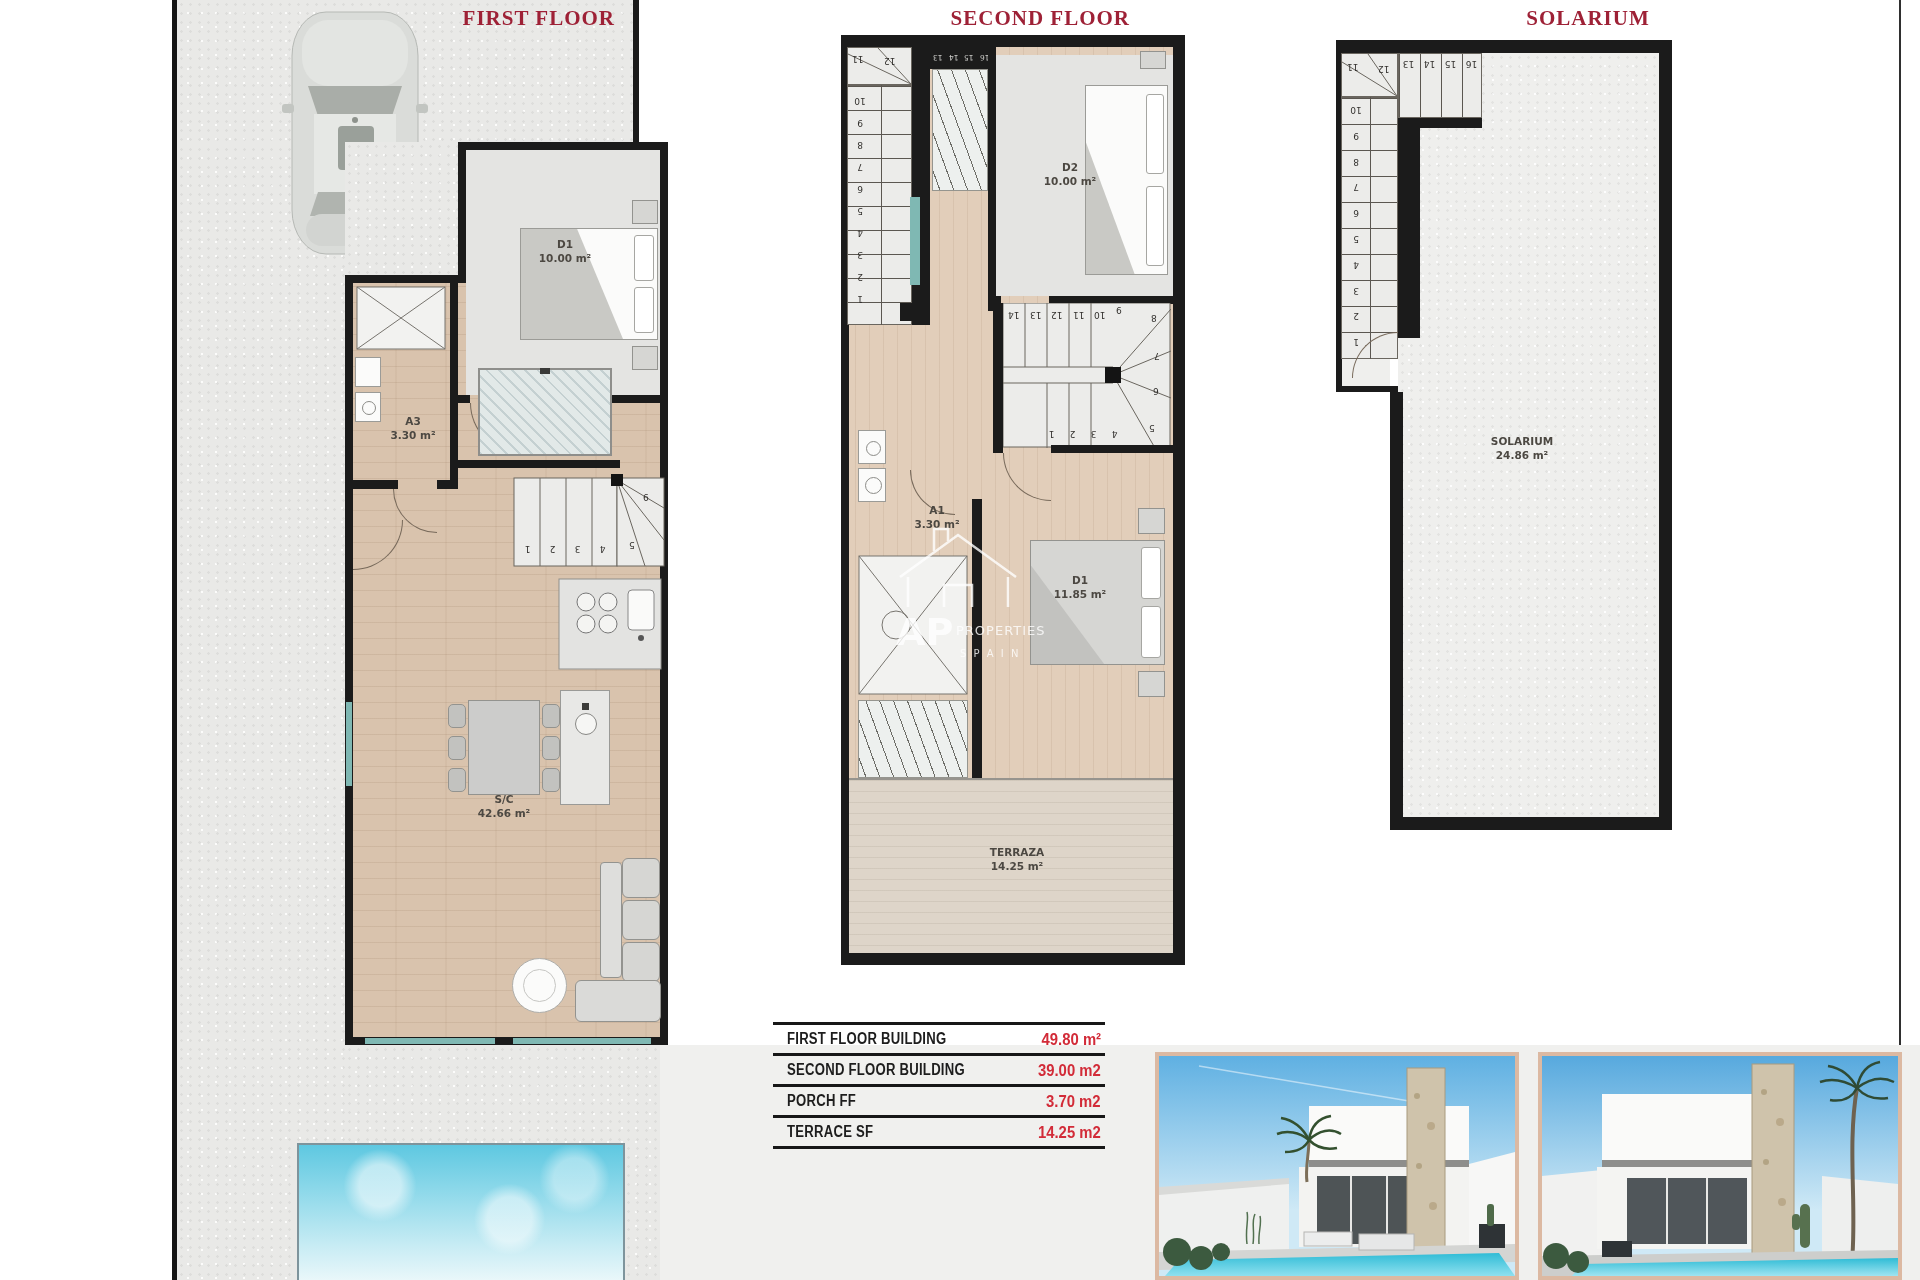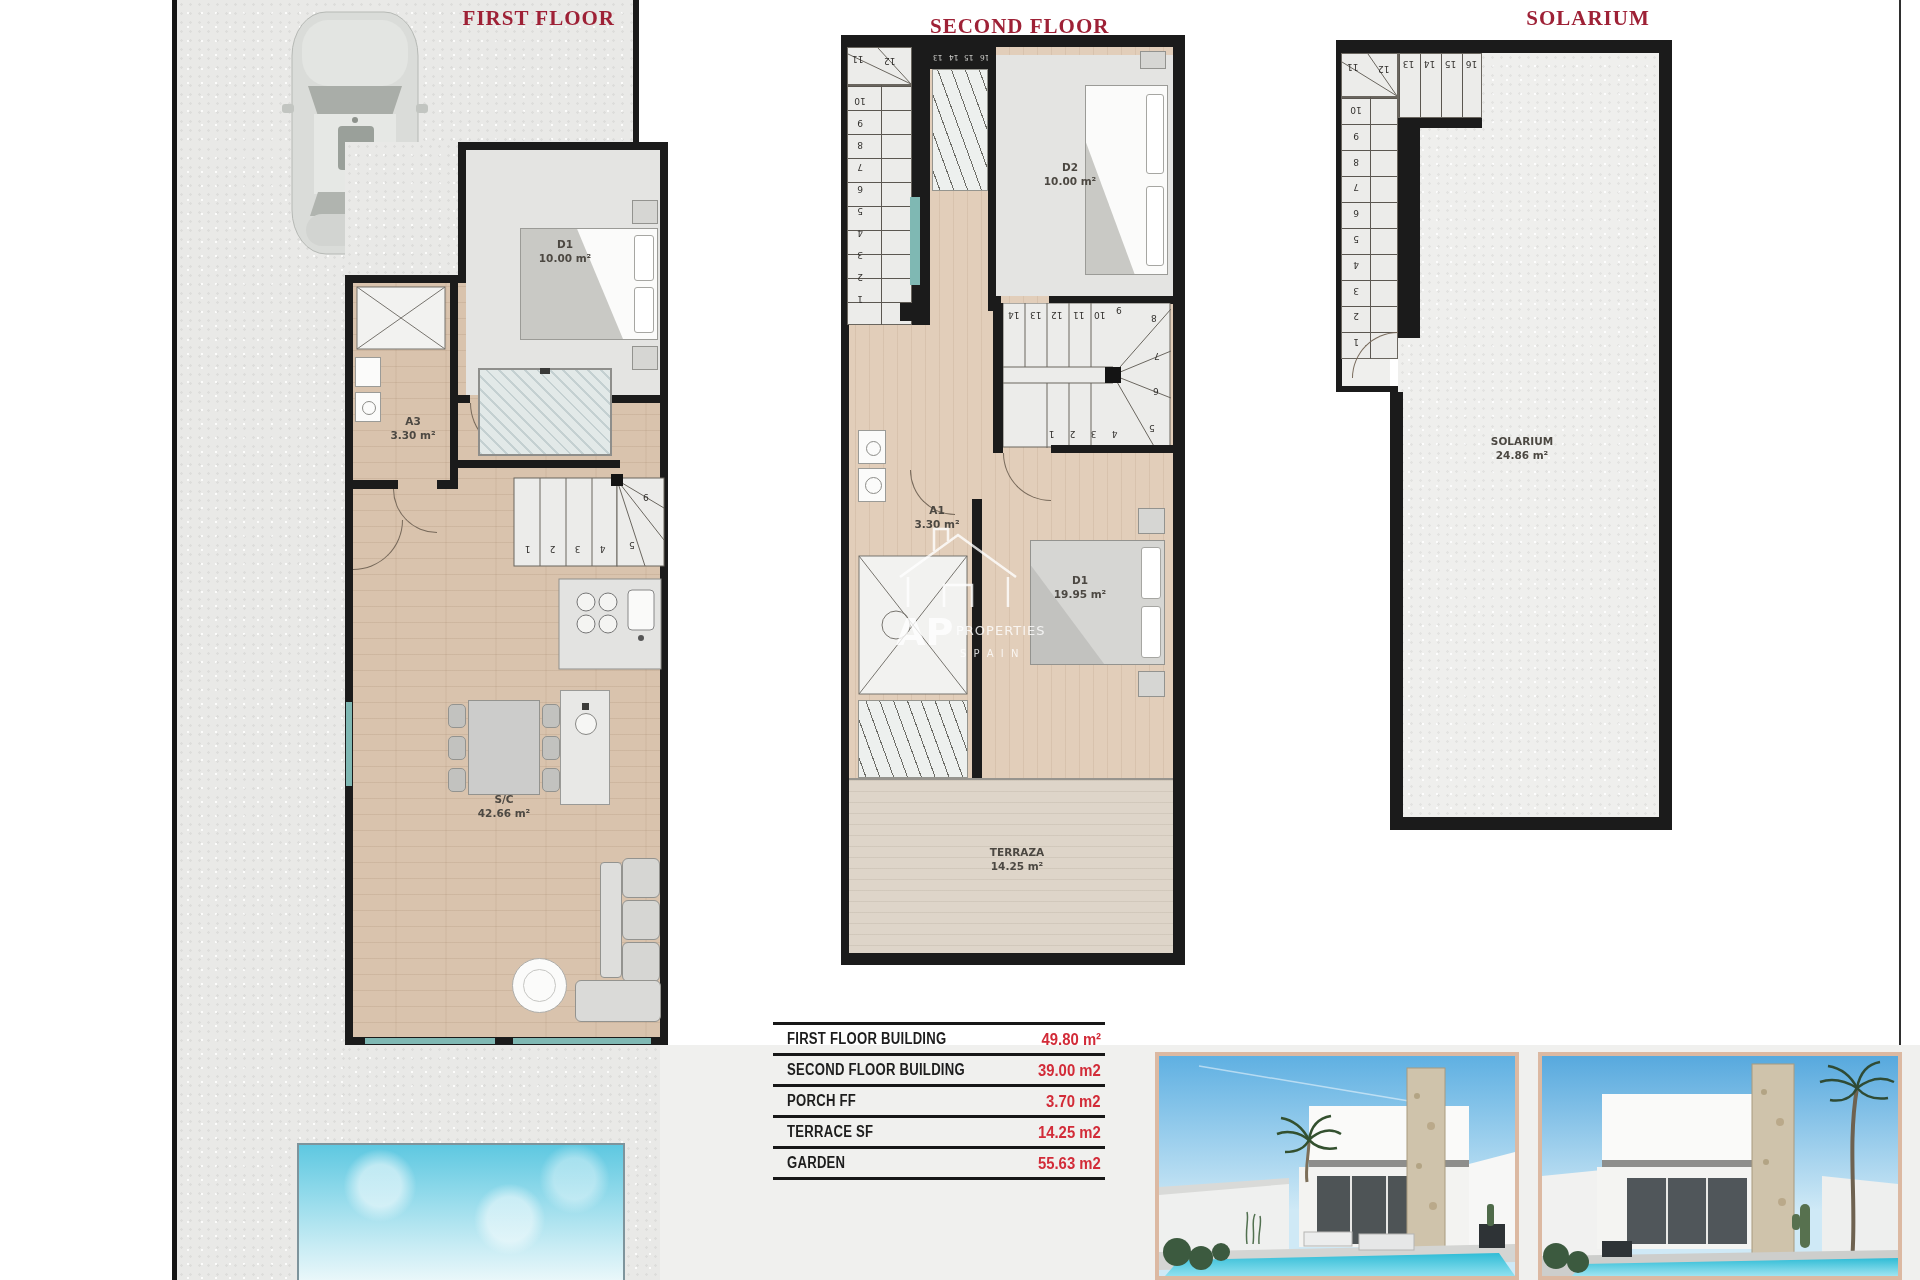--- a/index.html
+++ b/index.html
@@ -57,21 +57,21 @@
     <rect x="34" y="106" width="82" height="80" fill="#e6e8e5"></rect>
     <rect x="58" y="118" width="36" height="44" rx="4" fill="#9aa09a"></rect>
     <circle cx="75" cy="112" r="3" fill="#8d928c"></circle>
     <polygon points="38,184 112,184 120,208 30,208" fill="#b0b4af"></polygon>
     <rect x="26" y="206" width="98" height="32" rx="16" fill="#d2d4d1"></rect>
     <rect x="2" y="96" width="12" height="9" rx="3" fill="#c2c5c1"></rect>
     <rect x="136" y="96" width="12" height="9" rx="3" fill="#c2c5c1"></rect>
   </svg>
 
   <div class="ptitle" style="left:415px;top:6px;width:200px;text-align:right">FIRST FLOOR</div>
-  <div class="ptitle" style="left:930px;top:14px;width:200px;text-align:left">SECOND FLOOR</div>
+  <div class="ptitle" style="left:930px;top:6px;width:200px;text-align:right">SECOND FLOOR</div>
   <div class="ptitle" style="left:1488px;top:6px;width:200px;text-align:center">SOLARIUM</div>
 
   <div class="abs wood" style="left:345px;top:142px;width:323px;height:903px">
 
     <div class="abs speckle" style="left:0;top:0;width:113px;height:133px"></div>
 
     <div class="abs grayfloor" style="left:121px;top:8px;width:194px;height:245px"></div>
 
     <div class="wall" style="left:113px;top:0;width:210px;height:8px"></div>
     <div class="wall" style="left:315px;top:0;width:8px;height:903px"></div>
@@ -310,21 +310,21 @@
     <div class="arc" style="left:162px;top:418px;width:48px;height:48px;border-left-width:1px;border-bottom-width:1px;border-bottom-left-radius:100%"></div>
     <div class="abs" style="left:189px;top:505px;width:135px;height:125px;background:#d6d6d3;border:1px solid #93938f;box-sizing:border-box">
       <div class="blanket" style="left:0;top:20%;width:55%;height:80%;background:#c2c2bf;clip-path:polygon(0 0,100% 100%,0 100%)"></div>
       <div class="pillow" style="right:3px;top:6px;width:20px;height:52px"></div>
       <div class="pillow" style="right:3px;bottom:6px;width:20px;height:52px"></div>
     </div>
     <div class="furn" style="left:297px;top:473px;width:27px;height:26px"></div>
     <div class="furn" style="left:297px;top:636px;width:27px;height:26px"></div>
     <div class="rlabel" style="left:199px;top:538px;width:80px;height:30px">
       <span>D1</span>
-      <span>19.95 m²</span>
+      <span>11.85 m²</span>
     </div>
 
     <div class="rlabel" style="left:134px;top:810px;width:84px;height:30px">
       <span>TERRAZA</span>
       <span>14.25 m²</span>
     </div>
 
     <svg class="abs" style="left:29px;top:480px;opacity:.8" width="200" height="170" viewBox="0 0 200 170">
       <g fill="none" stroke="#ffffff" stroke-width="2.5">
         <path d="M30,62 L88,20 L146,62"></path>
@@ -403,24 +403,20 @@
         <span class="lab">SECOND FLOOR BUILDING</span>
         <span class="val">39.00 m2</span>
       </div>
       <div class="dimrow">
         <span class="lab">PORCH FF</span>
         <span class="val">3.70 m2</span>
       </div>
       <div class="dimrow">
         <span class="lab">TERRACE SF</span>
         <span class="val">14.25 m2</span>
-      </div>
-      <div class="dimrow">
-        <span class="lab">GARDEN</span>
-        <span class="val">55.63 m2</span>
       </div>
     </div>
   </div>
 
   <div class="photo" style="left:1155px;top:1052px;width:364px;height:228px">
     <svg width="356" height="220" viewBox="0 0 356 220">
       <defs>
         <linearGradient id="sky1" x1="0" y1="0" x2="0" y2="1">
             <stop offset="0" stop-color="#5fb0e2"></stop>
             <stop offset=".7" stop-color="#cfe9f6"></stop>

